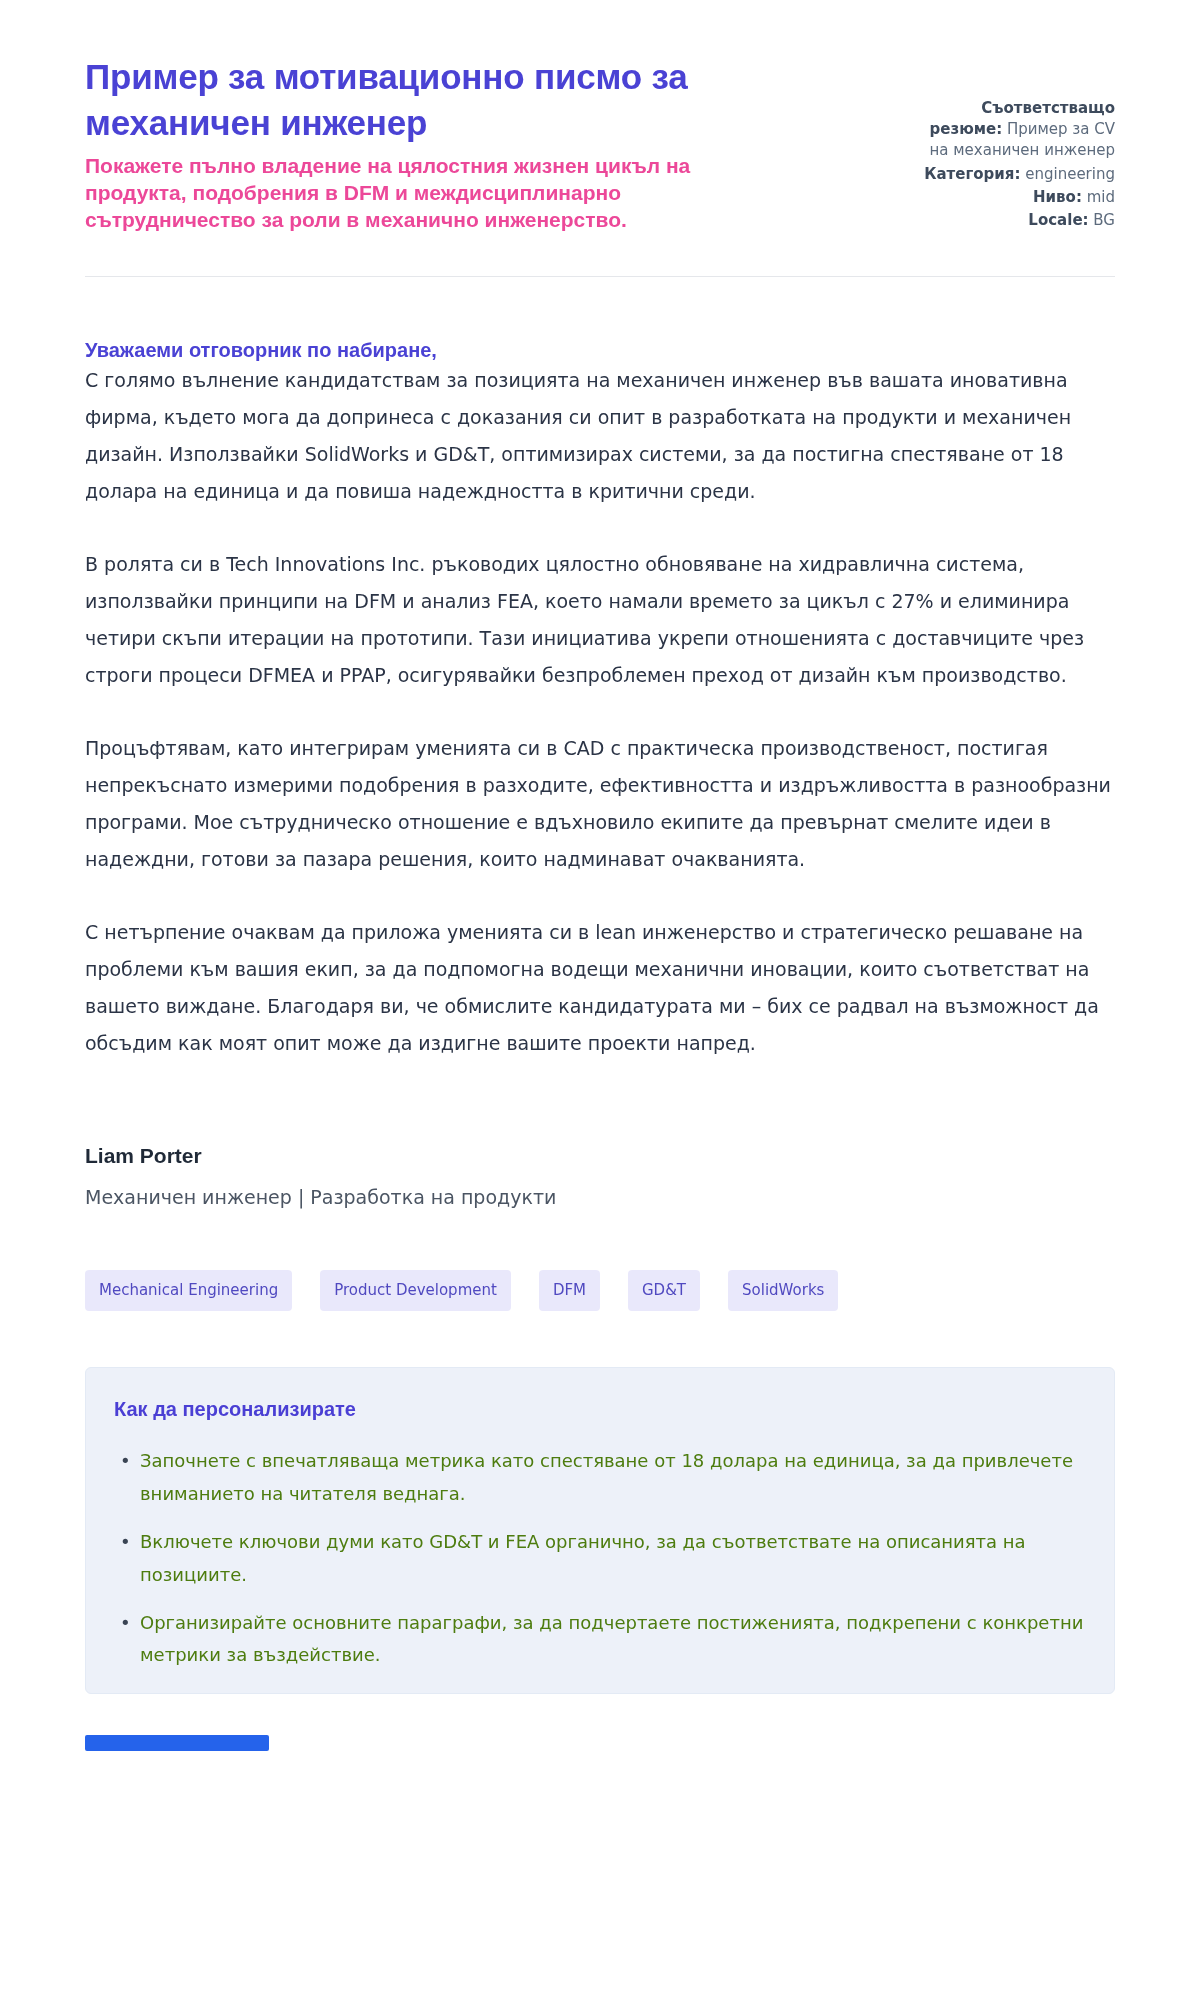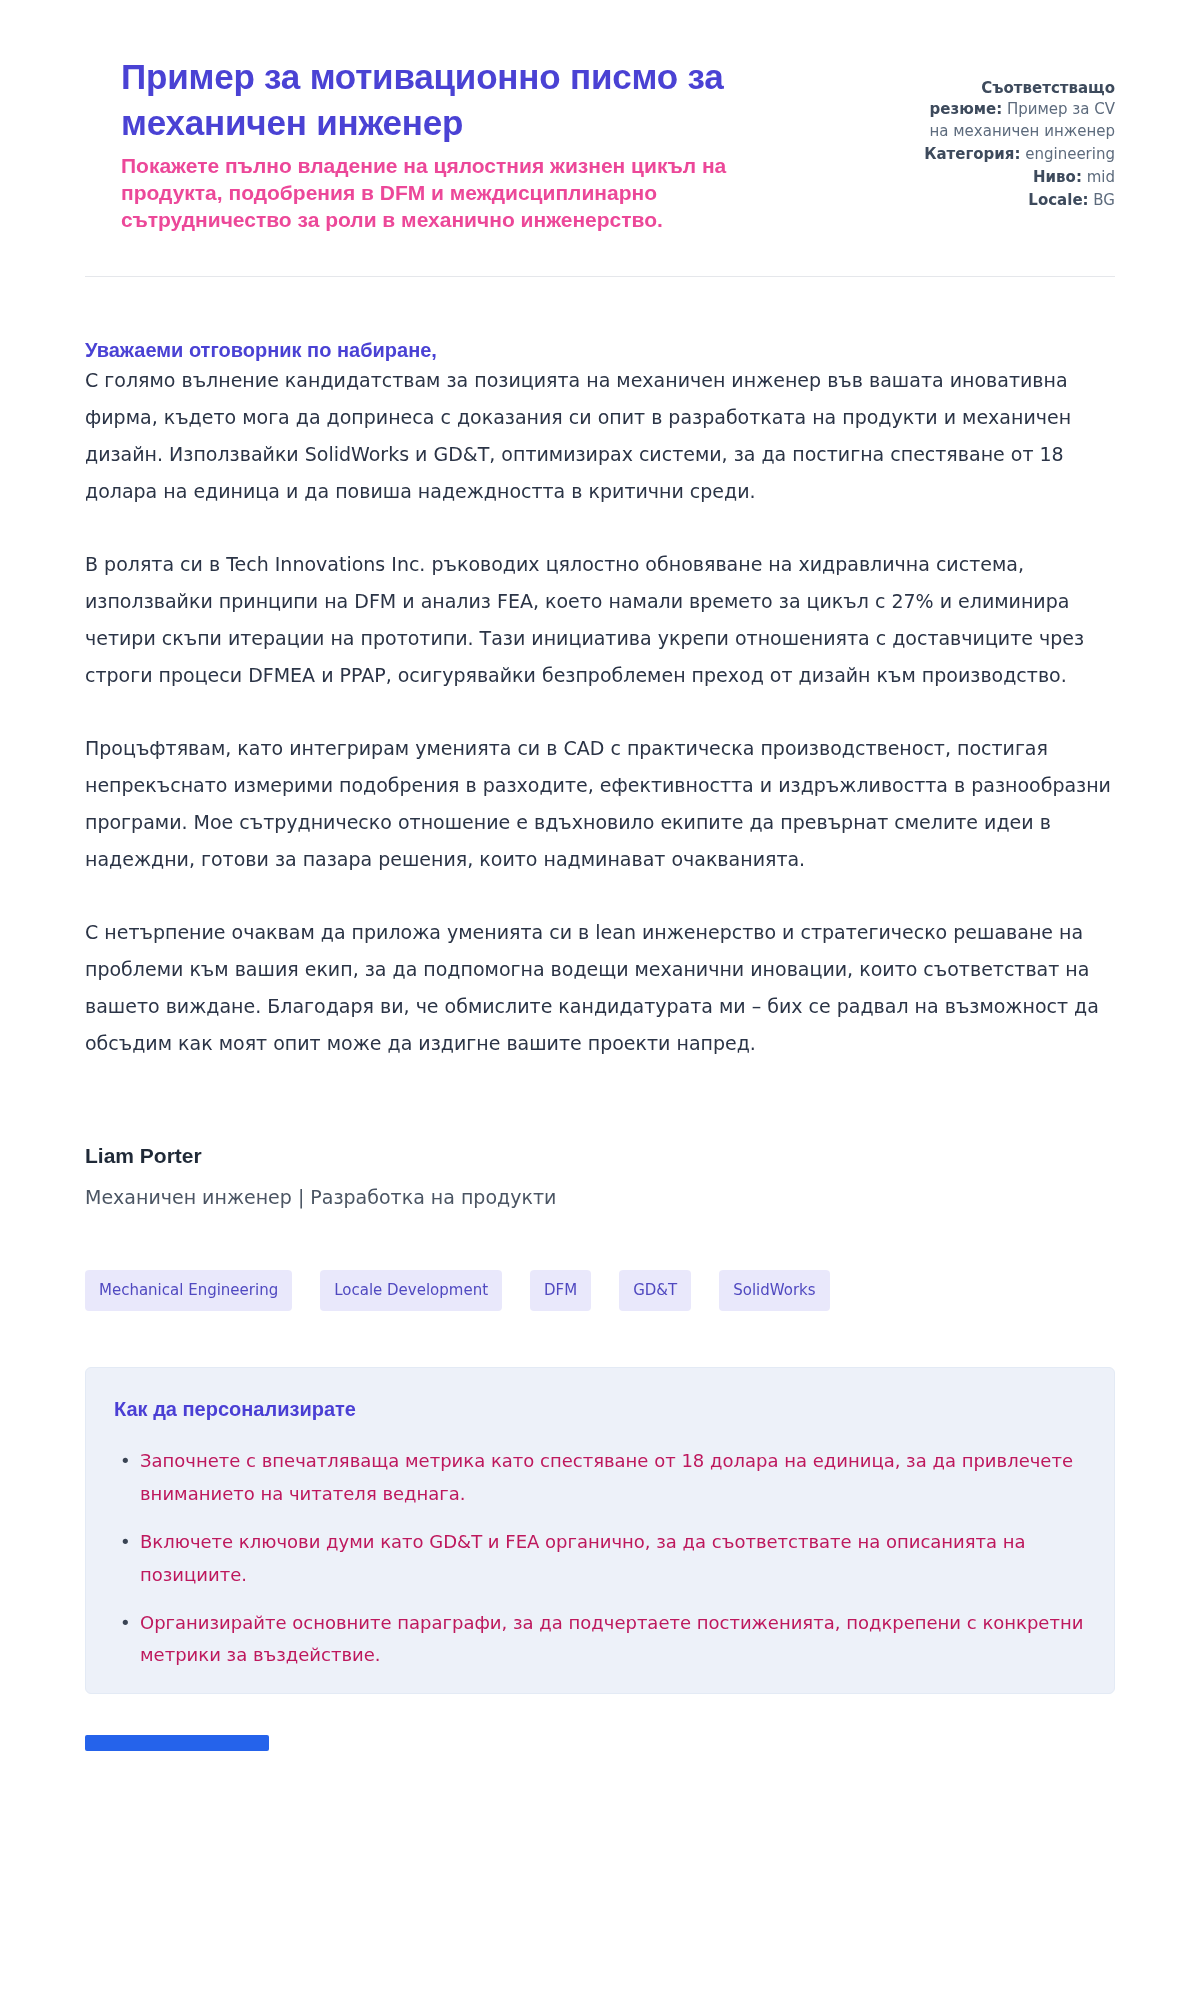--- a/index.html
+++ b/index.html
@@ -7,21 +7,21 @@
   body {
     width: 1200px;
     height: 1999px;
     overflow: hidden;
     font-family: "DejaVu Sans", sans-serif;
     color: #2b3446;
   }
   .page { width: 1200px; padding: 54px 85px 0 85px; }
 
   
-  .header { display: flex; justify-content: space-between; align-items: center; margin-left: 36px; }
+  .header { display: flex; justify-content: space-between; align-items: flex-end; }
   .header-left { width: 650px; }
   .page-title {
     font-family: "Liberation Sans", sans-serif;
     font-size: 35px;
     font-weight: 700;
     line-height: 1.3;
     color: #4a42d4;
     letter-spacing: -0.2px;
   }
   .subtitle {
@@ -104,21 +104,21 @@
     font-size: 20px;
     font-weight: 700;
     color: #4a3fd4;
   }
   .tips-list { margin-top: 24px; list-style: none; }
   .tips-list li {
     position: relative;
     padding-left: 26px;
     font-size: 18px;
     line-height: 1.8;
-    color: #be185d;
+    color: #4d7c0f;
     margin-bottom: 16px;
   }
   .tips-list li:last-child { margin-bottom: 0; }
   .tips-list li::before {
     content: "•";
     position: absolute;
     left: 6px;
     top: 0;
     color: #3a4454;
     font-size: 18px;
@@ -171,21 +171,21 @@
     <p class="para">С голямо вълнение кандидатствам за позицията на механичен инженер във вашата иновативна фирма, където мога да допринеса с доказания си опит в разработката на продукти и механичен дизайн. Използвайки SolidWorks и GD&amp;T, оптимизирах системи, за да постигна спестяване от 18 долара на единица и да повиша надеждността в критични среди.</p>
     <p class="para">В ролята си в Tech Innovations Inc. ръководих цялостно обновяване на хидравлична система, използвайки принципи на DFM и анализ FEA, което намали времето за цикъл с 27% и елиминира четири скъпи итерации на прототипи. Тази инициатива укрепи отношенията с доставчиците чрез строги процеси DFMEA и PPAP, осигурявайки безпроблемен преход от дизайн към производство.</p>
     <p class="para">Процъфтявам, като интегрирам уменията си в CAD с практическа производственост, постигая непрекъснато измерими подобрения в разходите, ефективността и издръжливостта в разнообразни програми. Мое сътрудническо отношение е вдъхновило екипите да превърнат смелите идеи в надеждни, готови за пазара решения, които надминават очакванията.</p>
     <p class="para">С нетърпение очаквам да приложа уменията си в lean инженерство и стратегическо решаване на проблеми към вашия екип, за да подпомогна водещи механични иновации, които съответстват на вашето виждане. Благодаря ви, че обмислите кандидатурата ми – бих се радвал на възможност да обсъдим как моят опит може да издигне вашите проекти напред.</p>
 
     <p class="sig-name">Liam Porter</p>
     <p class="sig-title">Механичен инженер | Разработка на продукти</p>
 
     <div class="tags">
       <span class="tag">Mechanical Engineering</span>
-      <span class="tag">Locale Development</span>
+      <span class="tag">Product Development</span>
       <span class="tag">DFM</span>
       <span class="tag">GD&amp;T</span>
       <span class="tag">SolidWorks</span>
     </div>
 
     <section class="tips-box">
       <h2 class="tips-heading">Как да персонализирате</h2>
       <ul class="tips-list">
         <li>Започнете с впечатляваща метрика като спестяване от 18 долара на единица, за да привлечете вниманието на читателя веднага.</li>
         <li>Включете ключови думи като GD&amp;T и FEA органично, за да съответствате на описанията на позициите.</li>

